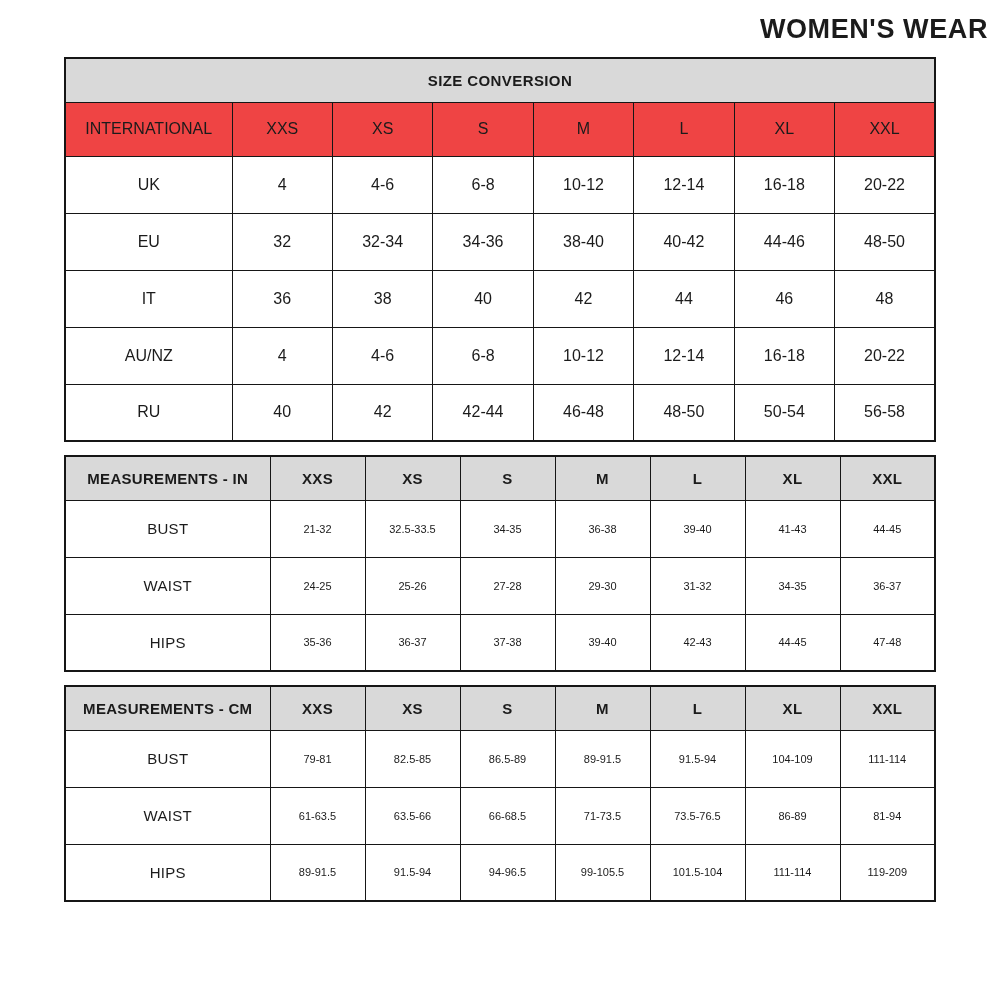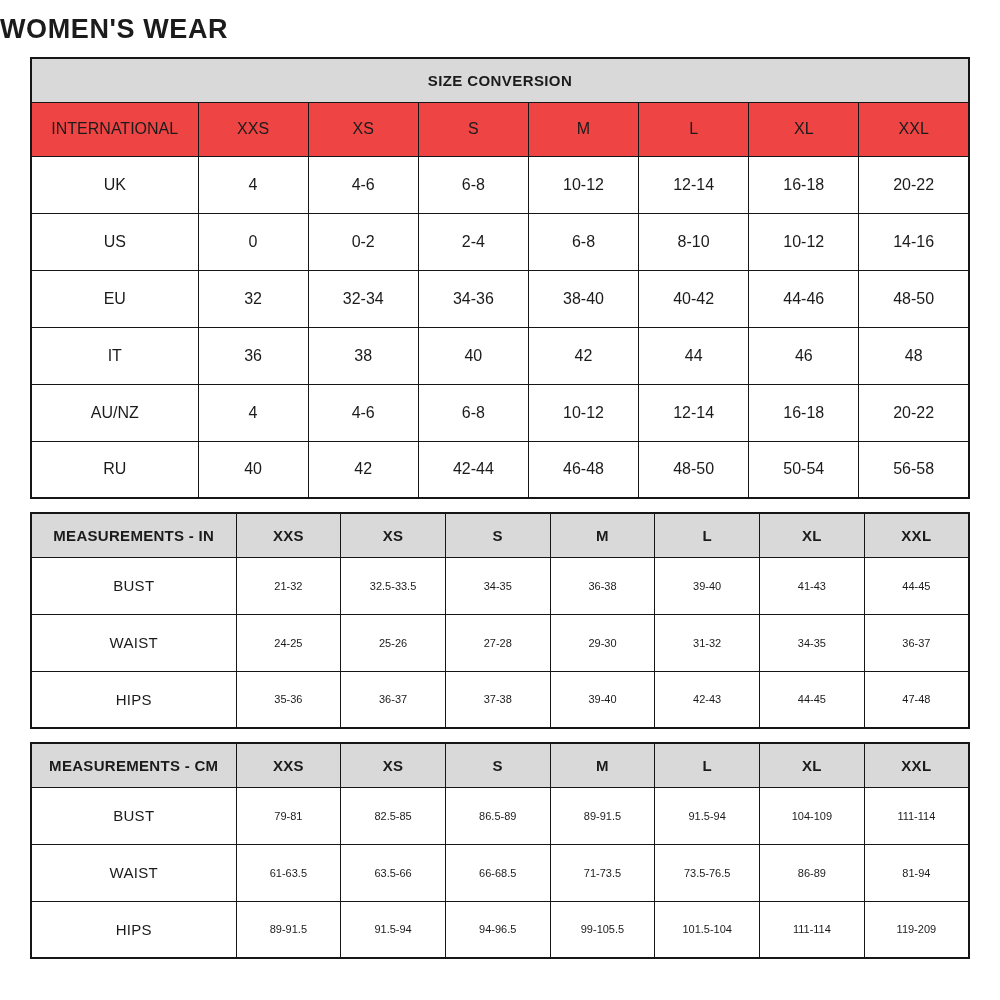--- a/index.html
+++ b/index.html
@@ -16,30 +16,30 @@
     font-family: "Liberation Sans", sans-serif;
     color: var(--text-col);
   }
   main {
     width: 1000px;
     min-height: 1000px;
     margin: 0 auto;
     padding-top: 10px;
   }
   h1.page-title {
-    margin: 4px 0 12px;
-    text-align: left;
+    margin: 4px 12px 12px;
+    text-align: right;
     font-size: 27px;
     font-weight: 700;
     letter-spacing: 0.6px;
     color: var(--text-col);
   }
   table.size-table {
     border-collapse: collapse;
-    width: 940px;
+    width: 872px;
     margin: 0 auto 13px auto;
     table-layout: fixed;
     border: 2px solid var(--border-col);
   }
   table.size-table th,
   table.size-table td {
     border: 1.4px solid var(--border-col);
     text-align: center;
     vertical-align: middle;
     padding: 4px 2px;
@@ -123,30 +123,20 @@
     <tbody>
         <tr>
           <td class="first-col">UK</td>
           <td>4</td>
           <td>4-6</td>
           <td>6-8</td>
           <td>10-12</td>
           <td>12-14</td>
           <td>16-18</td>
           <td>20-22</td>
-        </tr>
-        <tr>
-          <td class="first-col">US</td>
-          <td>0</td>
-          <td>0-2</td>
-          <td>2-4</td>
-          <td>6-8</td>
-          <td>8-10</td>
-          <td>10-12</td>
-          <td>14-16</td>
         </tr>
         <tr>
           <td class="first-col">EU</td>
           <td>32</td>
           <td>32-34</td>
           <td>34-36</td>
           <td>38-40</td>
           <td>40-42</td>
           <td>44-46</td>
           <td>48-50</td>

